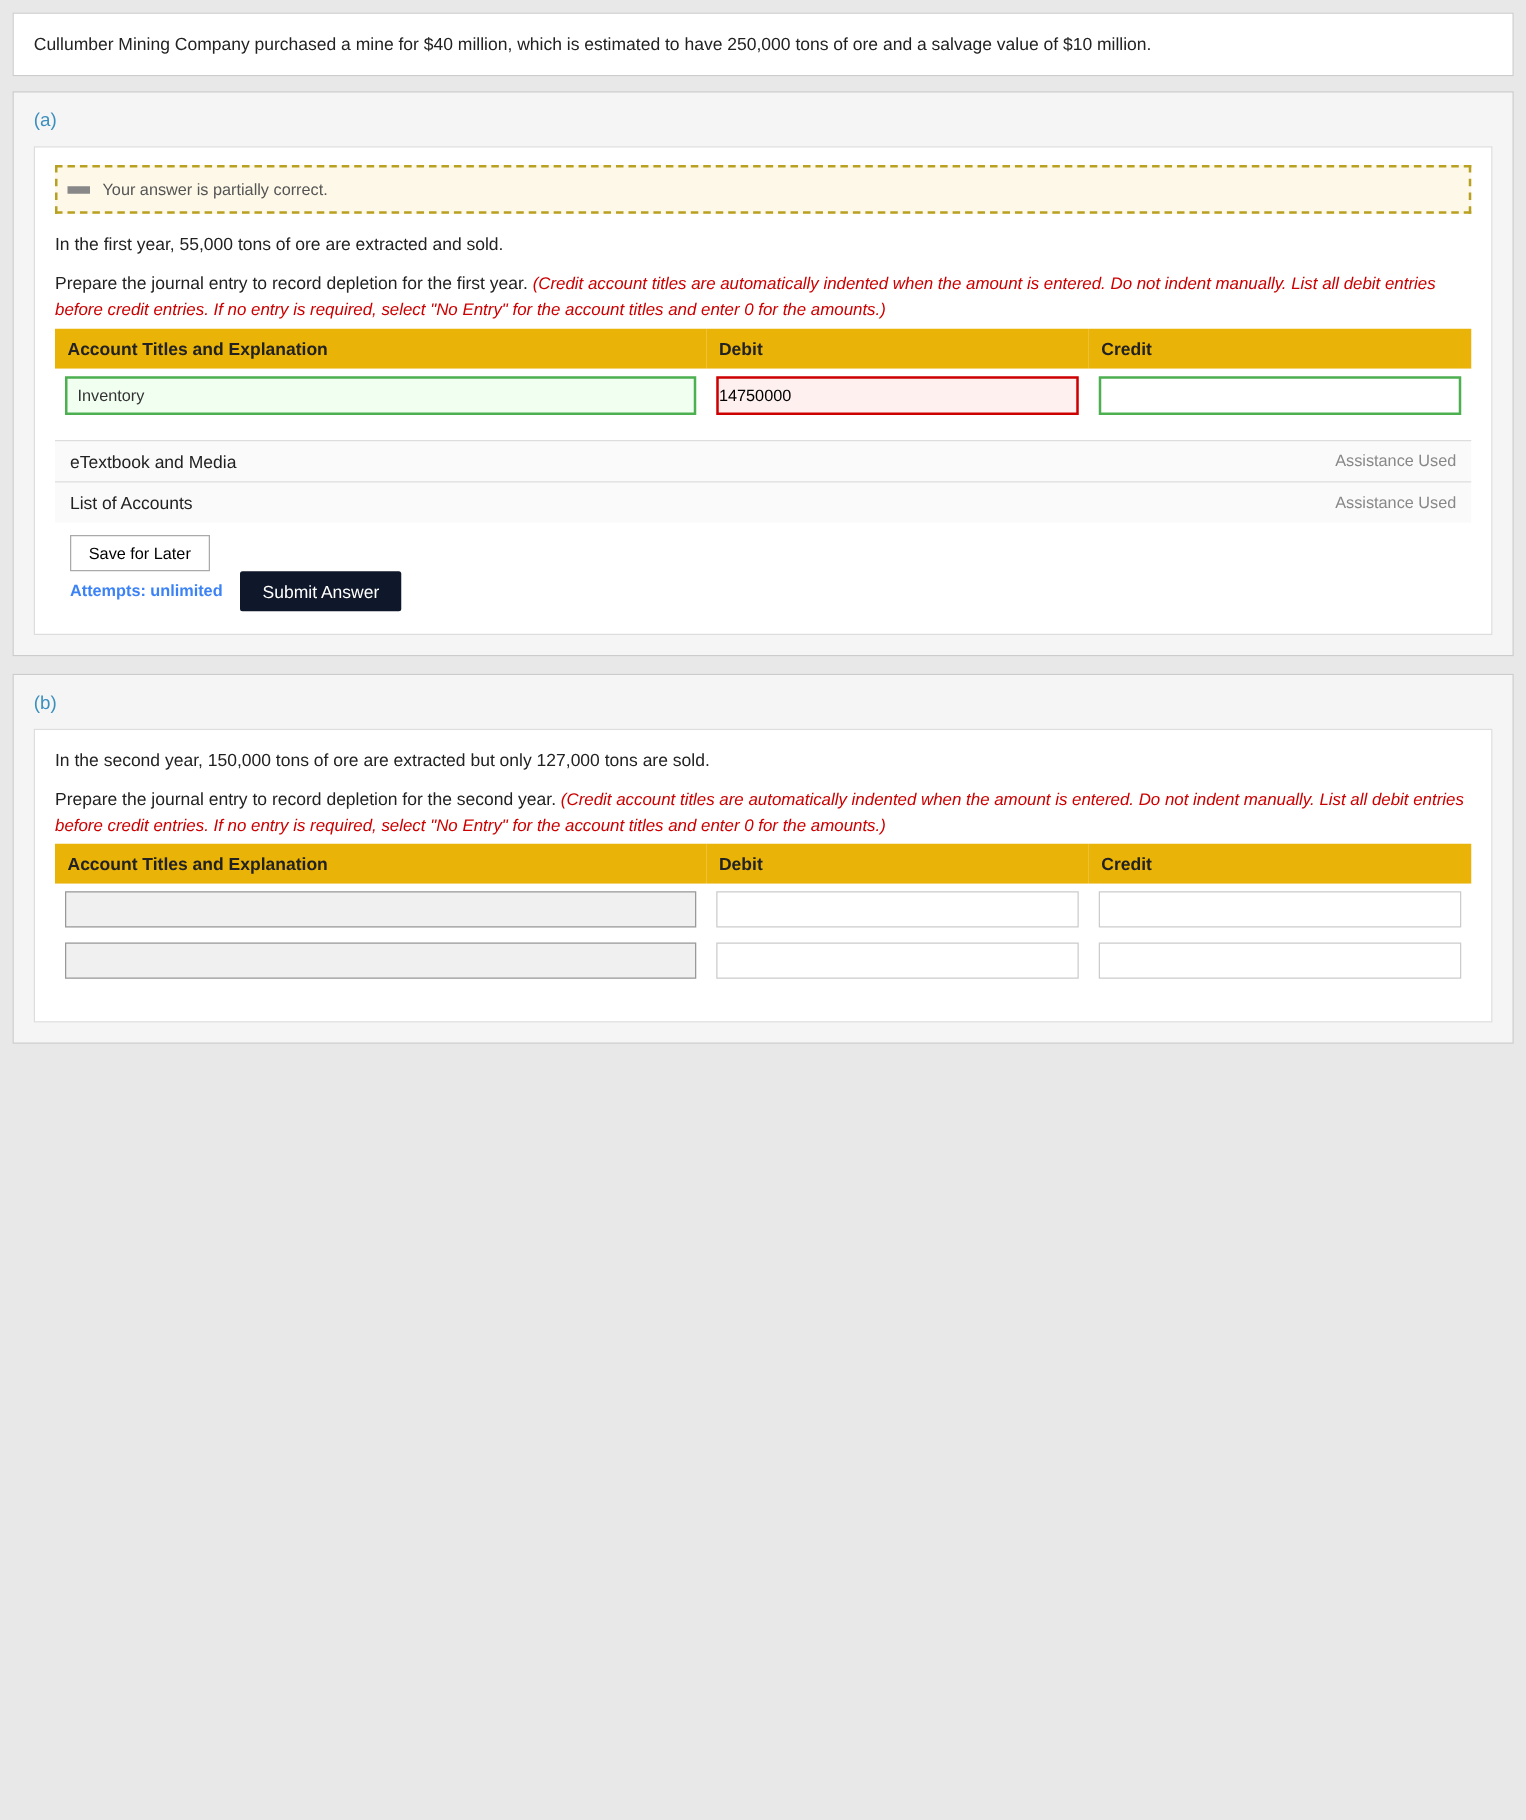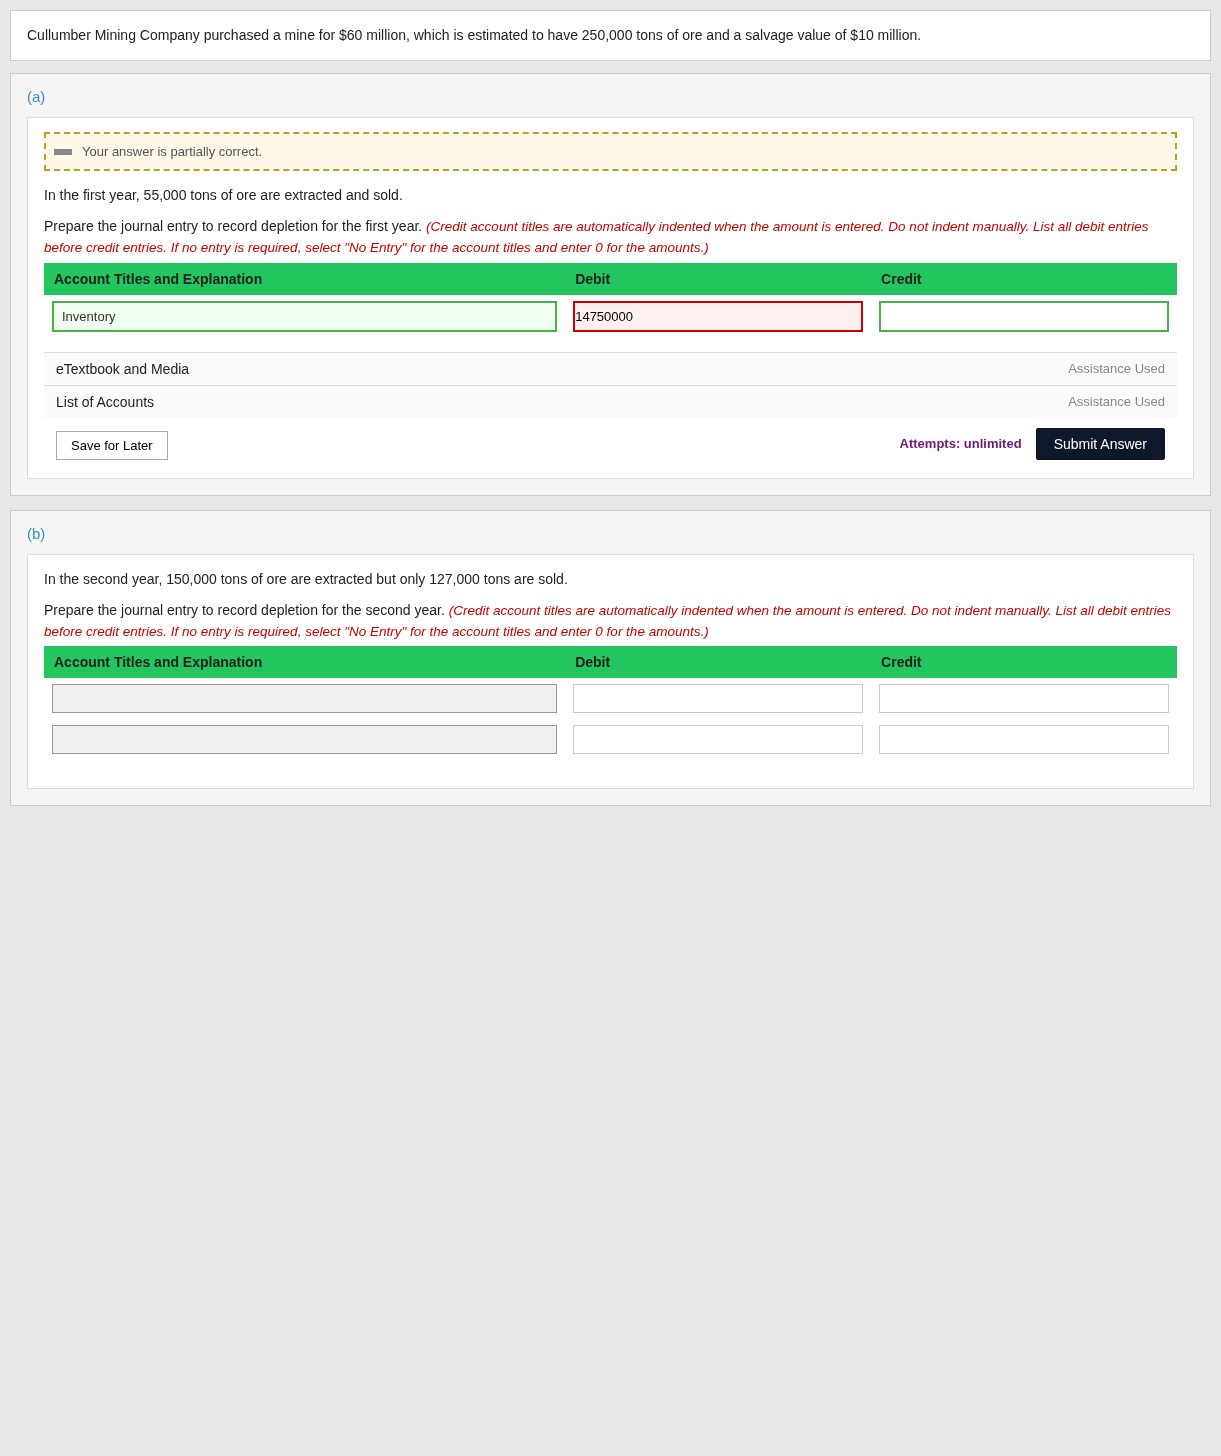--- a/index.html
+++ b/index.html
@@ -74,21 +74,21 @@
       margin-bottom: 14px;
     }
 
     
     .journal-table {
       width: 100%;
       border-collapse: collapse;
       margin-bottom: 14px;
     }
     .journal-table thead tr {
-      background: #22c55e;
+      background: #eab308;
       padding-left: 47px;
     }
     .journal-table thead th {
       padding: 8px 10px;
       text-align: left;
       font-weight: bold;
       font-size: 14px;
     }
     .journal-table thead th.center {
       text-align: left;
@@ -150,38 +150,39 @@
     }
     .assistance-text {
       color: #888;
       font-size: 13px;
     }
 
     
     .action-row {
       display: flex;
       justify-content: space-between;
-      align-items: flex-end;
+      align-items: flex-start;
       padding: 10px 12px 4px;
+      flex-direction: column;
     }
     .save-later-btn {
       border: 1px solid #aaa;
       background: #fff;
       padding: 6px 14px;
       font-size: 13px;
       cursor: pointer;
     }
     .right-actions {
       display: flex;
       align-items: center;
       gap: 14px;
     }
     .attempts-text {
       font-size: 13px;
-      color: #701a75;
+      color: #3b82f6;
       font-weight: bold;
     }
     .submit-btn {
       background: #0f172a;
       color: #fff;
       border: none;
       padding: 8px 18px;
       font-size: 14px;
       cursor: pointer;
       border-radius: 2px;
@@ -191,21 +192,21 @@
     .col-account { width: 46%; }
     .col-debit   { width: 27%; }
     .col-credit  { width: 27%; }
   </style>
 </head>
 <body>
 
 <div class="page-wrapper">
 
   <div class="intro-box">
-    <span>Cullumber Mining Company purchased a mine for $60 million, which is estimated to have 250,000 tons of ore and a salvage value of $10 million.</span>
+    <span>Cullumber Mining Company purchased a mine for $40 million, which is estimated to have 250,000 tons of ore and a salvage value of $10 million.</span>
   </div>
 
   <div class="section-panel">
     <div class="section-label">(a)</div>
 
     <div style="background:#fff; border:1px solid #ddd; padding:14px 16px;">
 
       <div class="answer-feedback">
         <span class="feedback-icon"></span>
         <span>Your answer is partially correct.</span>

